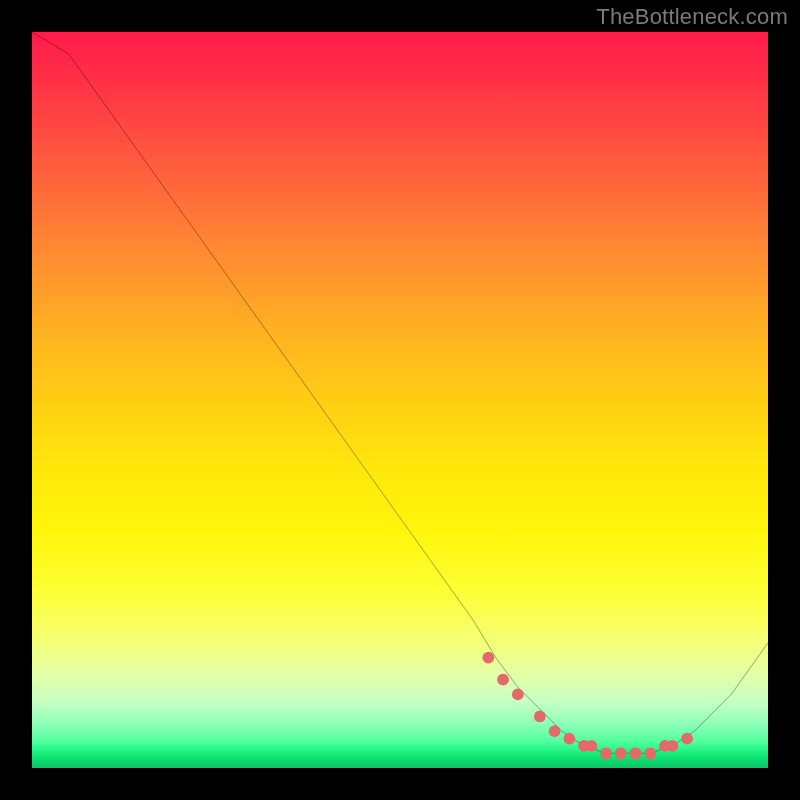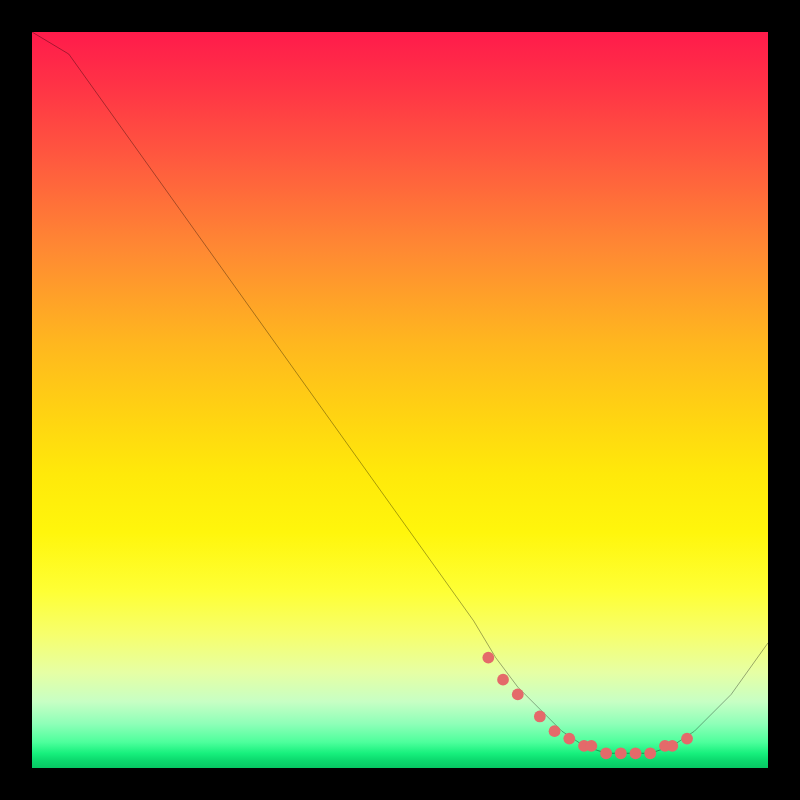--- a/index.html
+++ b/index.html
@@ -66,20 +66,21 @@
     left: 0;
     top: 0;
     width: 100%;
     height: 100%;
   }
 </style>
 </head>
 <body>
 
 <div class="frame">
+  <div class="watermark">TheBottleneck.com</div>
 
   <div class="plot">
     <div class="gradient"></div>
     <svg class="curve" viewBox="0 0 100 100" preserveAspectRatio="none">
       <polyline fill="none" stroke="#000000" stroke-width="0.35" vector-effect="non-scaling-stroke" points="0,0 5,3 10,10 15,17 20,24 25,31 30,38 35,44.99999999999999 40,52 45,59 50,66 55.00000000000001,73 60,80 63,85 66,89 69,92 72,95 75,97 78,98 81,98 84,98 87,97 90,95 95,90 100,83"></polyline>
       <g>
           <circle cx="62" cy="85" r="0.8" fill="#e46a6a"></circle>
           <circle cx="64" cy="88" r="0.8" fill="#e46a6a"></circle>
           <circle cx="66" cy="90" r="0.8" fill="#e46a6a"></circle>
           <circle cx="69" cy="93" r="0.8" fill="#e46a6a"></circle>

